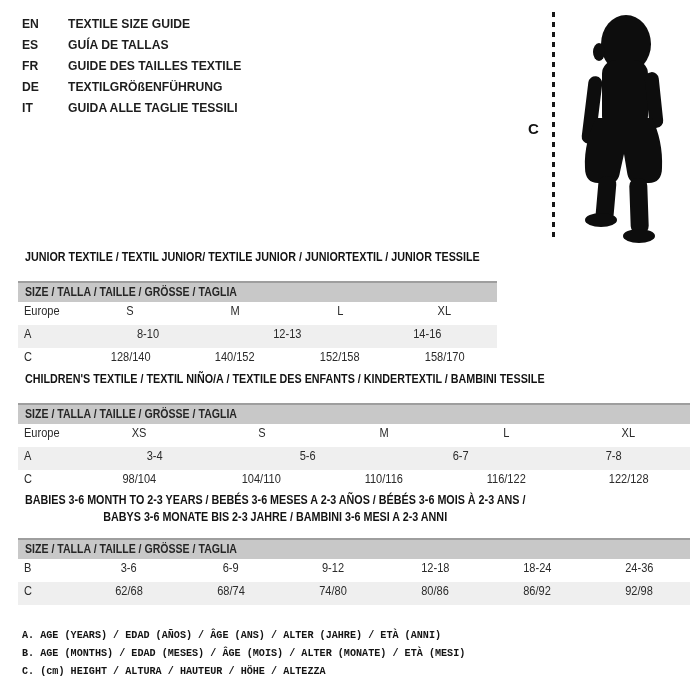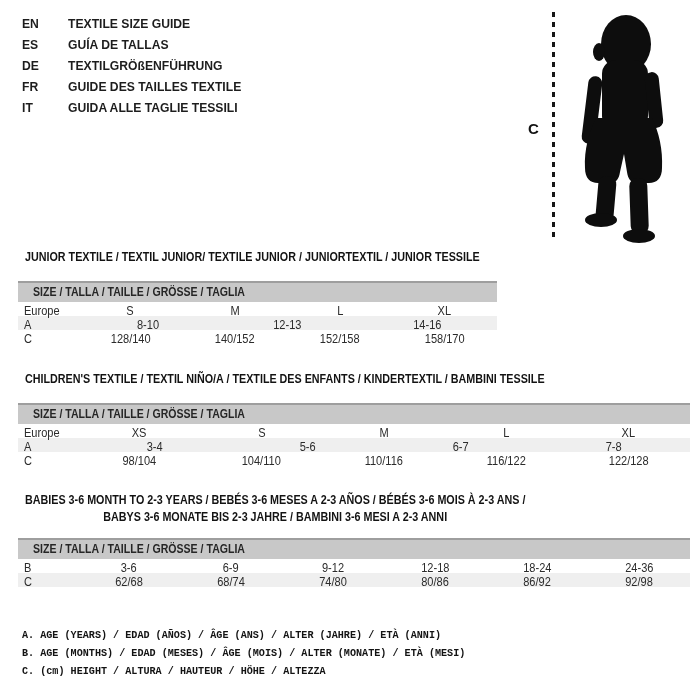--- a/index.html
+++ b/index.html
@@ -25,23 +25,23 @@
   .title-line{display:block;white-space:nowrap;line-height:17px;
     transform:scaleX(0.86);transform-origin:0 50%;}
   #title-0{top:249px;}
   #title-1{top:371px;}
   #title-2{top:492px;}
   
   .size-table{position:absolute;left:18px;font-size:12px;color:#2b2b2b;}
   #table-0{top:281px;width:479px;}
   #table-1{top:403px;width:672px;}
   #table-2{top:538px;width:672px;}
-  .trow{display:flex;height:14px;line-height:19px;}
+  .trow{display:flex;height:23px;line-height:19px;}
   .size-head{display:block;height:21px;line-height:18px;background:#c8c8c8;
-    border-top:2px solid #9e9e9e;box-sizing:border-box;padding-left:15px;
+    border-top:2px solid #9e9e9e;box-sizing:border-box;padding-left:7px;
     font-weight:700;color:#262626;}
   .size-head .cv{transform:scaleX(0.88);transform-origin:0 50%;}
   .cell{box-sizing:border-box;}
   .lab{flex:0 0 60px;padding-left:6px;text-align:left;}
   .val{flex:1;text-align:center;}
   .cv{display:inline-block;white-space:nowrap;transform:scaleX(0.92);}
   .lab .cv{transform-origin:0 50%;}
   .val .cv{transform-origin:50% 50%;}
   .shaded{background:#efefef;}
   
@@ -55,26 +55,26 @@
 <div id="lang-block">
     <div class="lang-row">
       <span class="lang-code">EN</span>
       <span class="lang-label">TEXTILE SIZE GUIDE</span>
     </div>
     <div class="lang-row">
       <span class="lang-code">ES</span>
       <span class="lang-label">GUÍA DE TALLAS</span>
     </div>
     <div class="lang-row">
+      <span class="lang-code">FR</span>
+      <span class="lang-label">GUIDE DES TAILLES TEXTILE</span>
+    </div>
+    <div class="lang-row">
       <span class="lang-code">DE</span>
       <span class="lang-label">TEXTILGRÖßENFÜHRUNG</span>
-    </div>
-    <div class="lang-row">
-      <span class="lang-code">FR</span>
-      <span class="lang-label">GUIDE DES TAILLES TEXTILE</span>
     </div>
     <div class="lang-row">
       <span class="lang-code">IT</span>
       <span class="lang-label">GUIDA ALLE TAGLIE TESSILI</span>
     </div>
   </div>
 
 <div id="figure-line"></div>
 <div id="figure-c">C</div>
 <svg id="toddler" width="110" height="240" viewBox="0 0 110 240" xmlns="http://www.w3.org/2000/svg">

